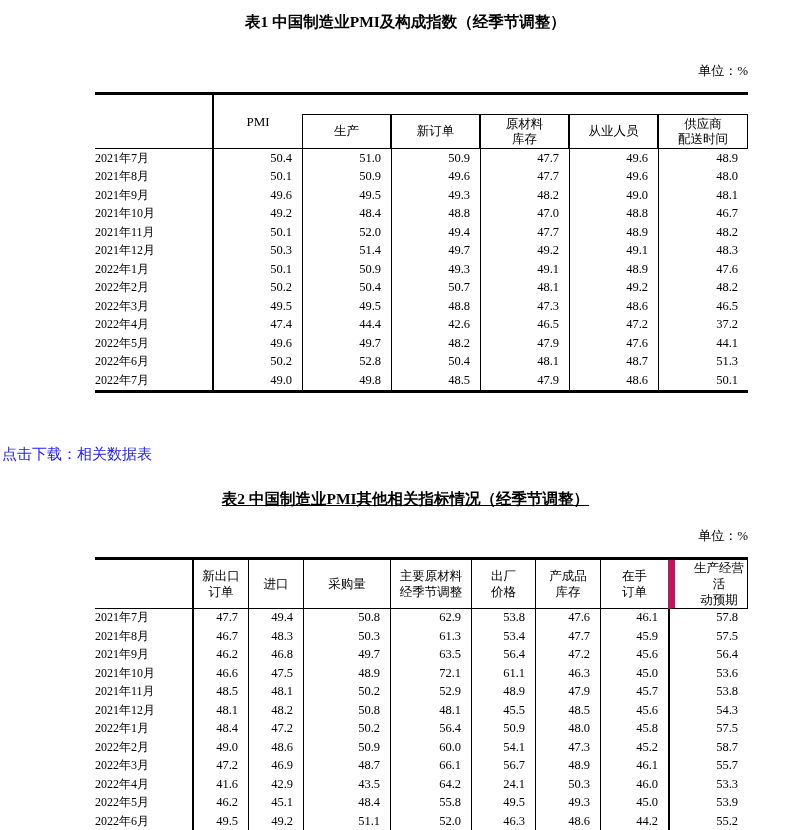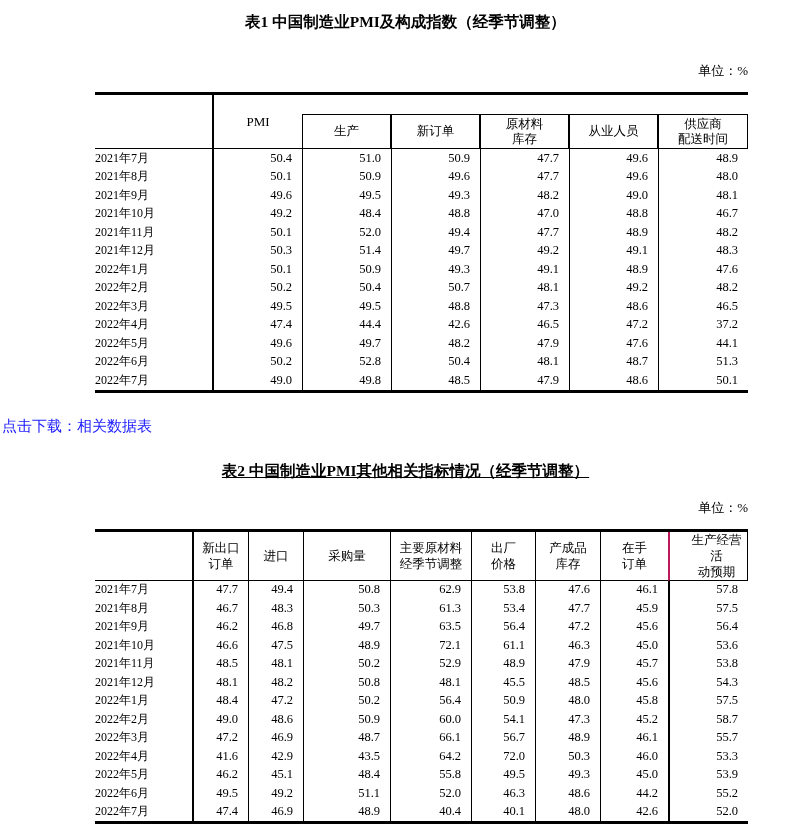--- a/index.html
+++ b/index.html
@@ -36,34 +36,34 @@
     display:flex;align-items:center;justify-content:center;
     text-align:center;font-size:12.5px;line-height:15px;white-space:pre-line;
   }
   
   .t2 thead th{
     height:40px;vertical-align:middle;text-align:center;
     font-size:12.5px;line-height:16px;white-space:pre-line;
   }
   .t2 th:nth-child(2){border-left:2px solid #000;}
   .t2 th:nth-child(n+3){border-left:1px solid #000;}
-  .t2 th:nth-child(9){border-left:2px solid #be185d;padding-left:16px;}
+  .t2 th:nth-child(9){border-left:7px solid #be185d;padding-left:16px;}
   .t2 th:last-child{border-right:1px solid #000;}
   
   tbody td{height:18.5px;font-size:12.5px;white-space:nowrap;}
   tbody td.month{text-align:left;font-size:12px;}
   tbody td.num{text-align:right;padding-right:10px;}
   .t1 tbody td:nth-child(2){border-left:2px solid #000;}
   .t1 tbody td:nth-child(n+3){border-left:1px solid #000;}
   .t2 tbody td:nth-child(2){border-left:2px solid #000;}
   .t2 tbody td:nth-child(n+3){border-left:1px solid #000;}
   .t2 tbody td:nth-child(9){border-left:2px solid #000;}
   
   .download{
-    display:inline-block;margin:24px 0 0 2px;
+    display:inline-block;margin:52px 0 0 2px;
     color:#1a1aff;font-size:15px;line-height:18px;cursor:pointer;
     text-decoration:none;
     font-family:Liberation Serif, serif;
   }
 </style>
 </head>
 <body>
 
 <div>
 
@@ -359,21 +359,21 @@
           <td class="num">48.9</td>
           <td class="num">46.1</td>
           <td class="num">55.7</td>
         </tr>
         <tr>
           <td class="month">2022年4月</td>
           <td class="num">41.6</td>
           <td class="num">42.9</td>
           <td class="num">43.5</td>
           <td class="num">64.2</td>
-          <td class="num">72.0</td>
+          <td class="num">24.1</td>
           <td class="num">50.3</td>
           <td class="num">46.0</td>
           <td class="num">53.3</td>
         </tr>
         <tr>
           <td class="month">2022年5月</td>
           <td class="num">46.2</td>
           <td class="num">45.1</td>
           <td class="num">48.4</td>
           <td class="num">55.8</td>

